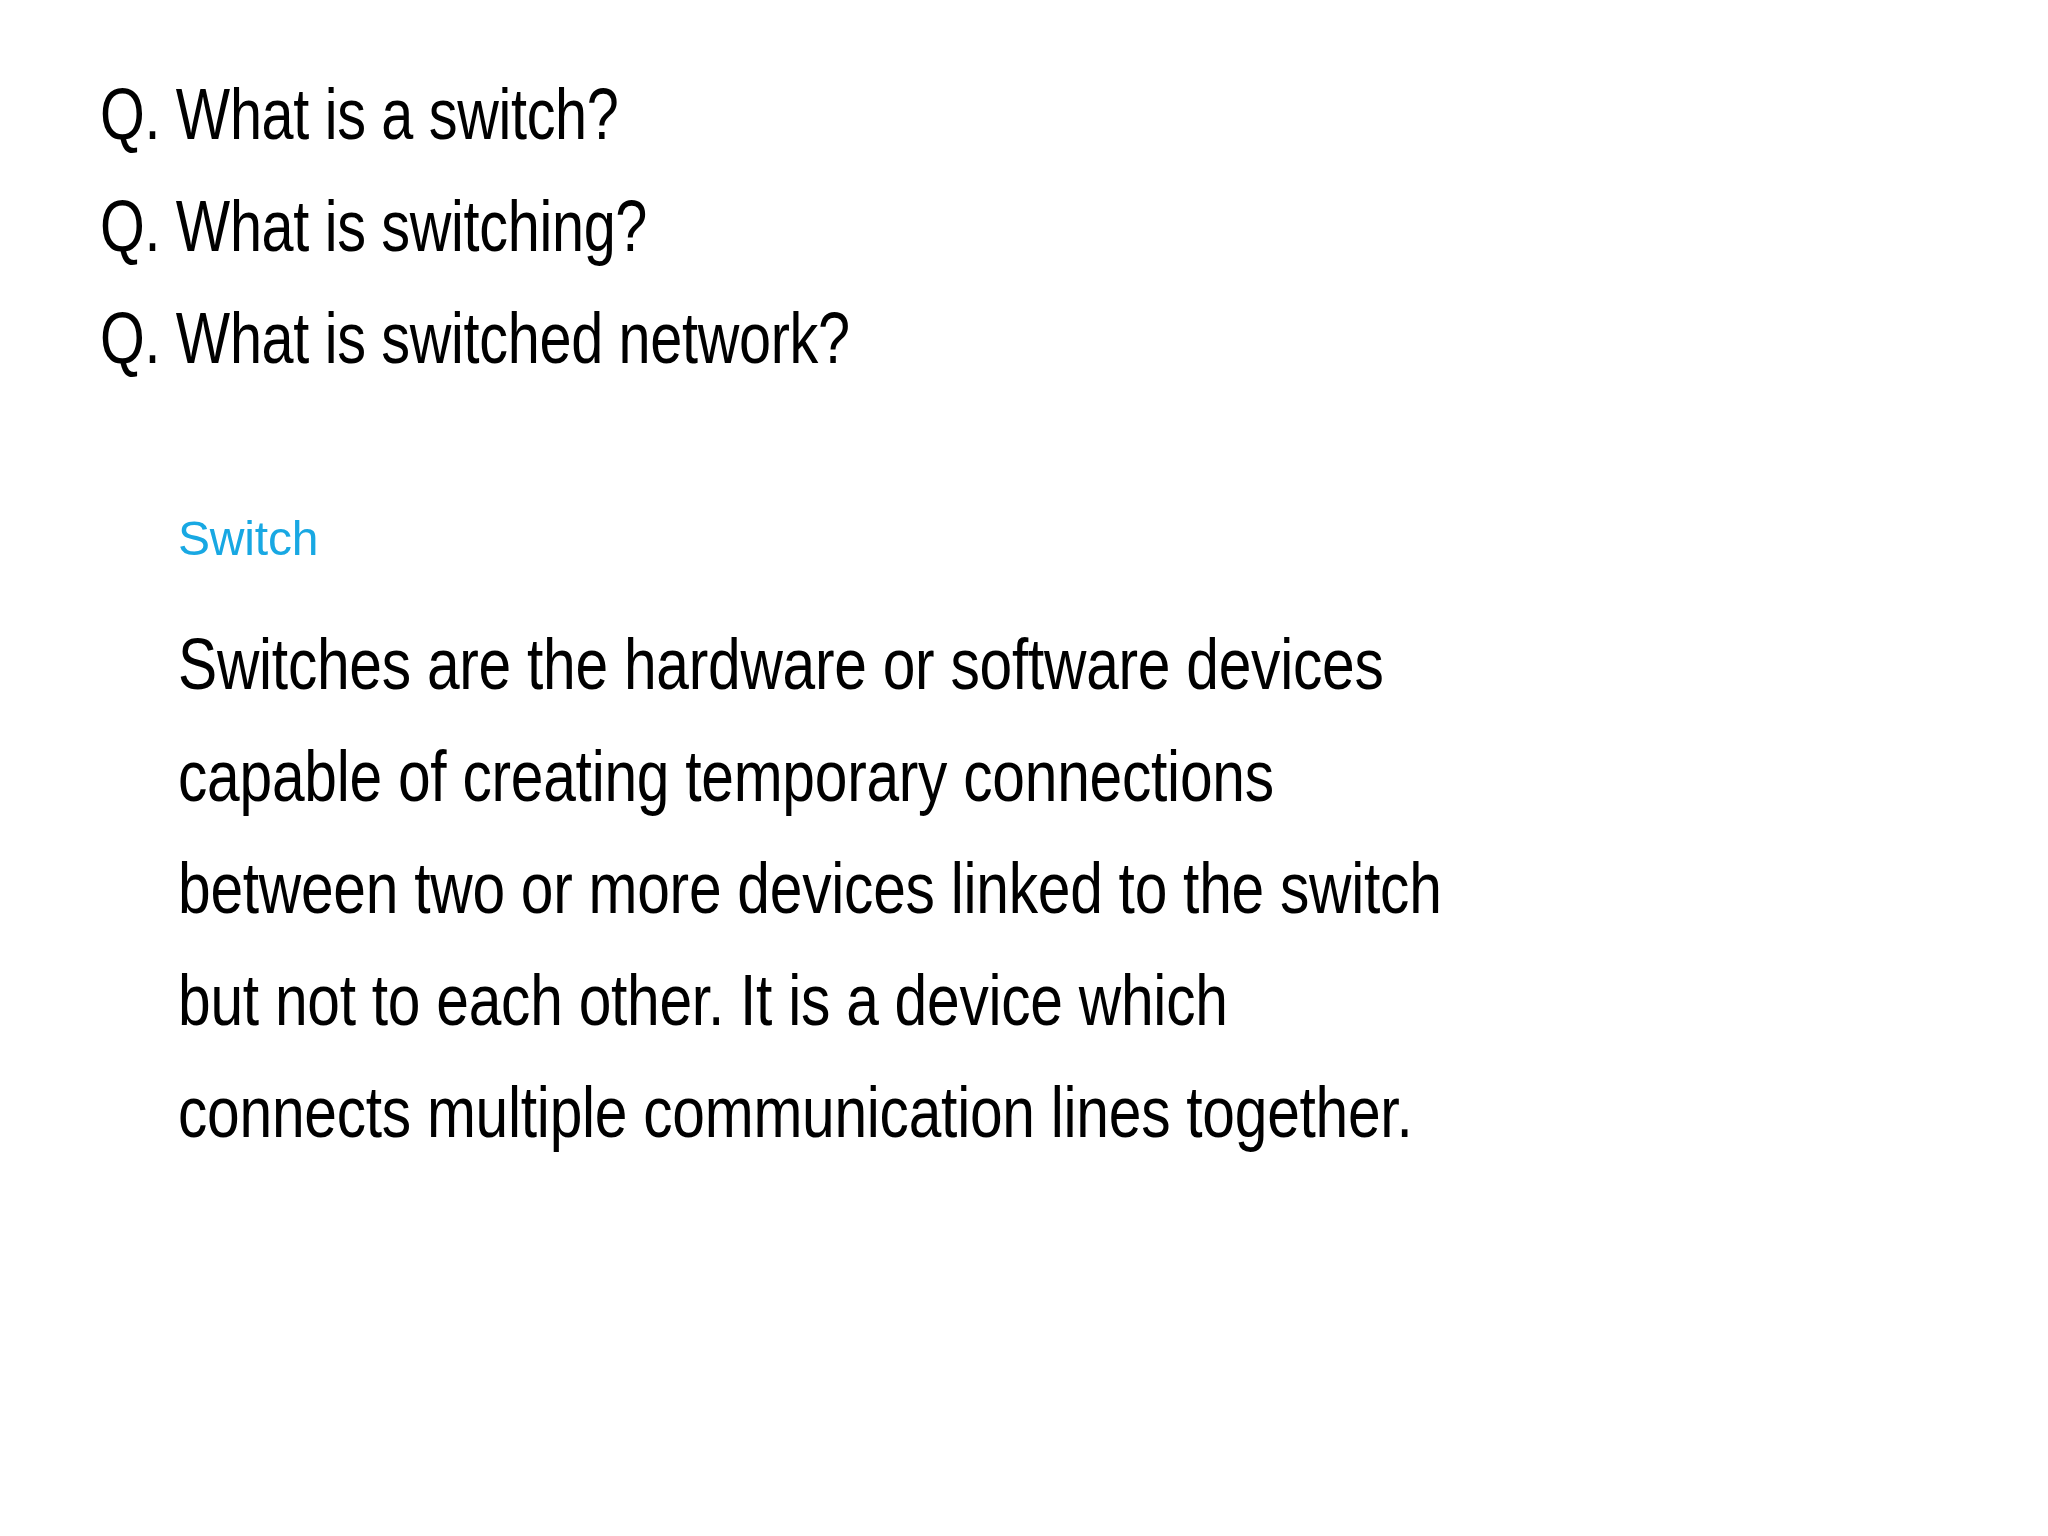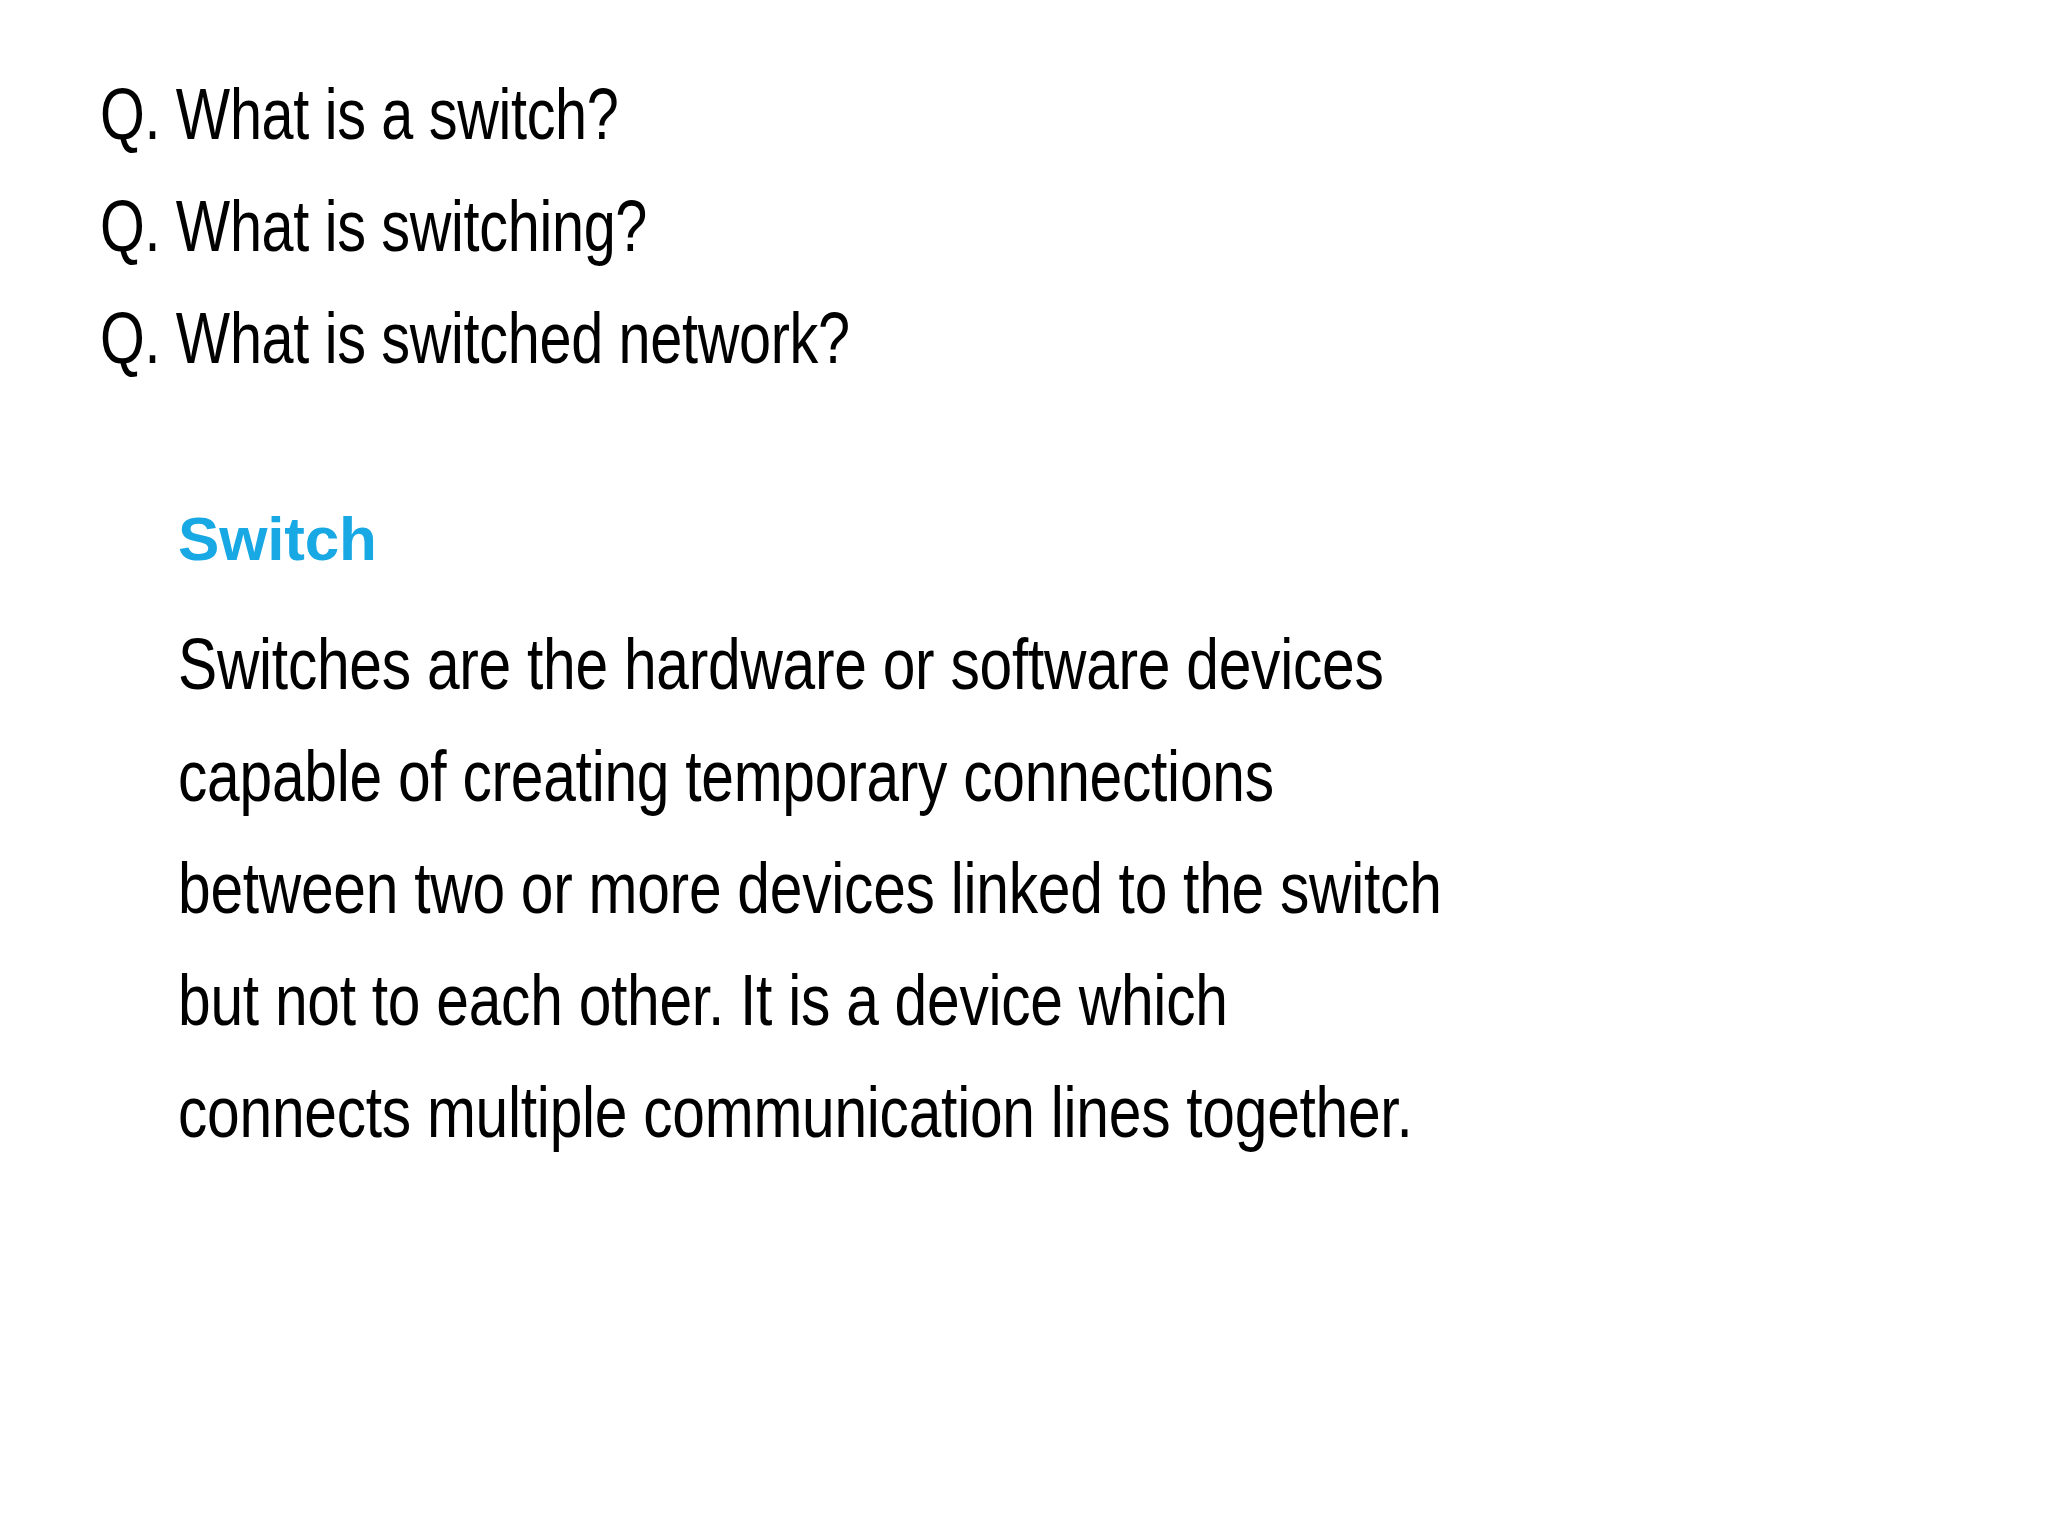--- a/index.html
+++ b/index.html
@@ -42,23 +42,23 @@
   
   .body-box {
     position: absolute;
     left: 178px;
     top: 492px;
     width: 1560px;
   }
 
   .body-heading {
     font-family: "Liberation Sans", "DejaVu Sans", sans-serif;
-    font-size: 62px;
+    font-size: 48px;
     line-height: 94px;
-    font-weight: 700;
+    font-weight: 400;
     color: #18A8E3;
     letter-spacing: -0.2px;
     margin: 0 0 22px 0;
     white-space: nowrap;
   }
 
   .body-paragraph {
     font-family: "Liberation Sans", "DejaVu Sans", sans-serif;
     font-size: 72px;
     line-height: 112px;

